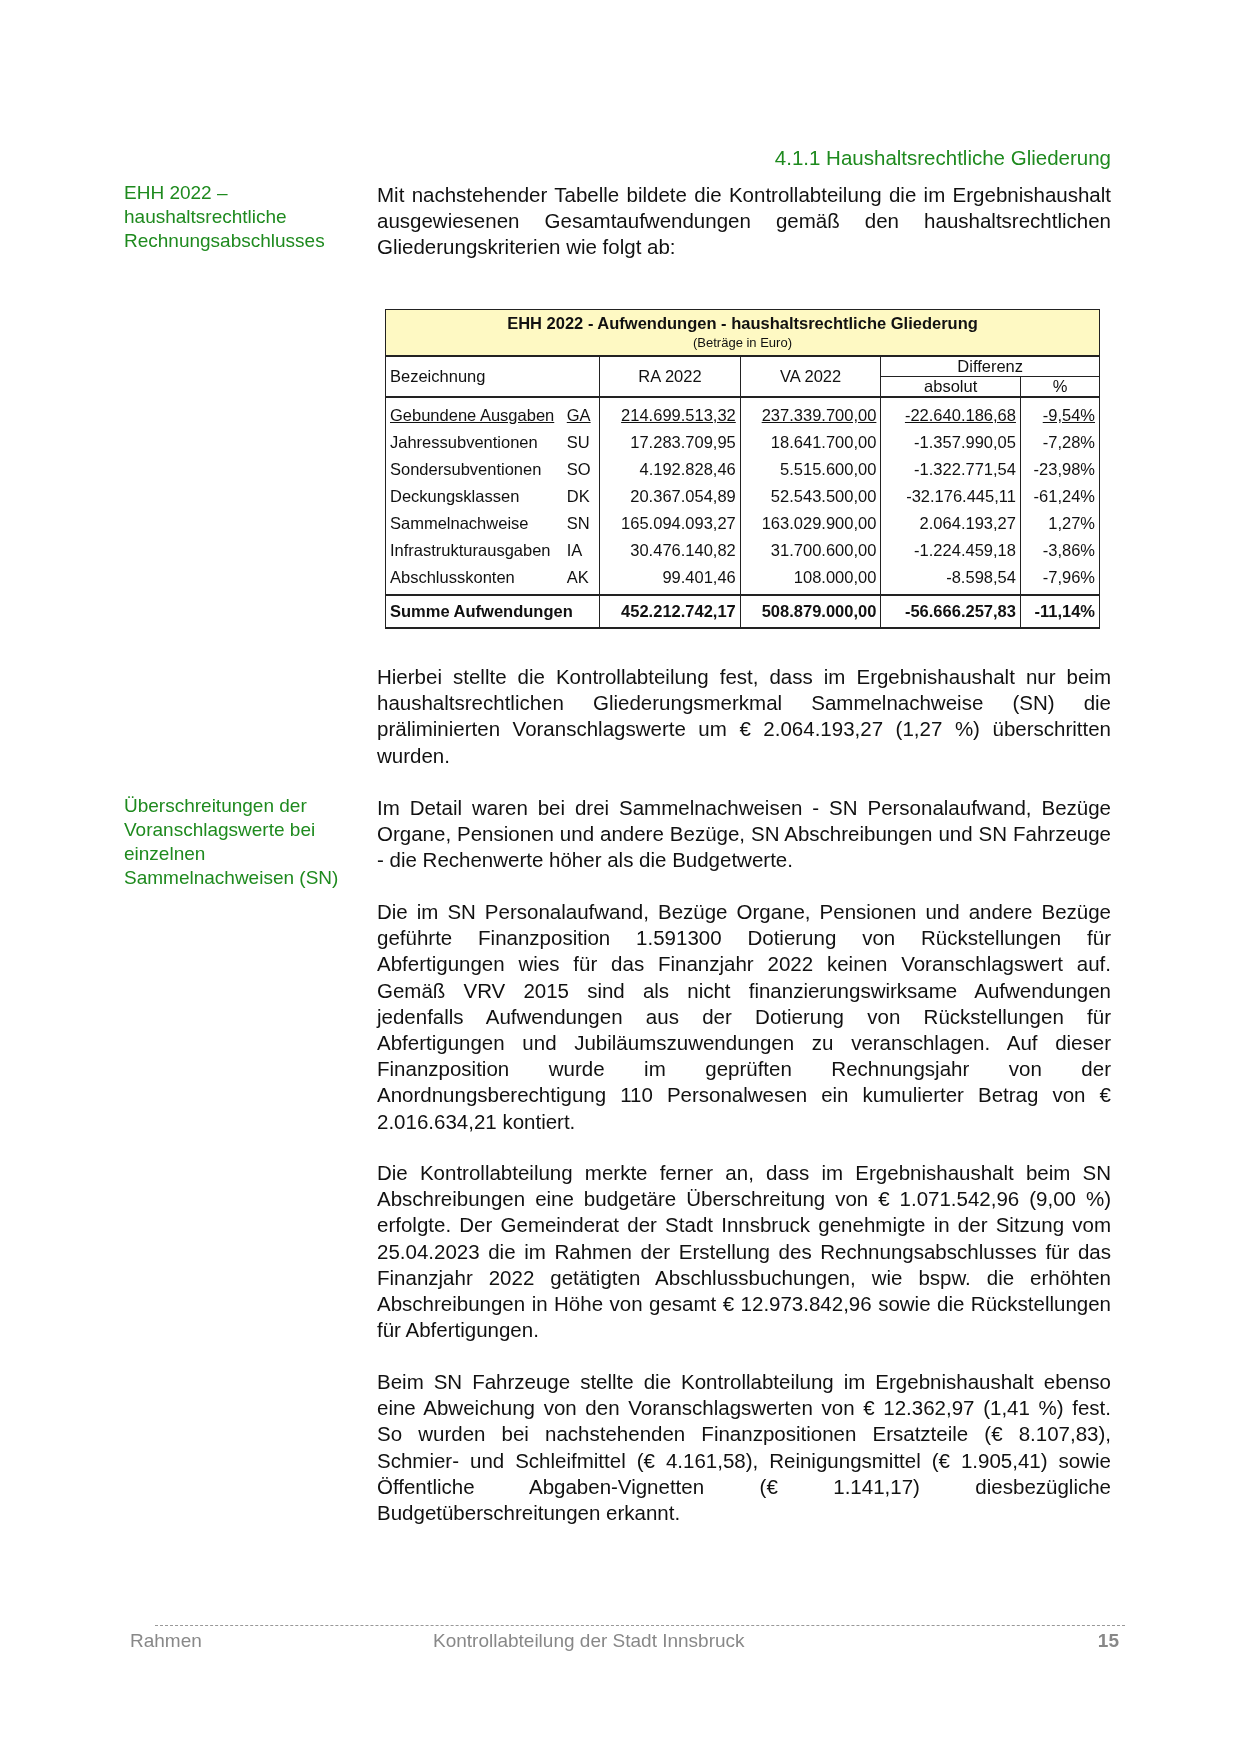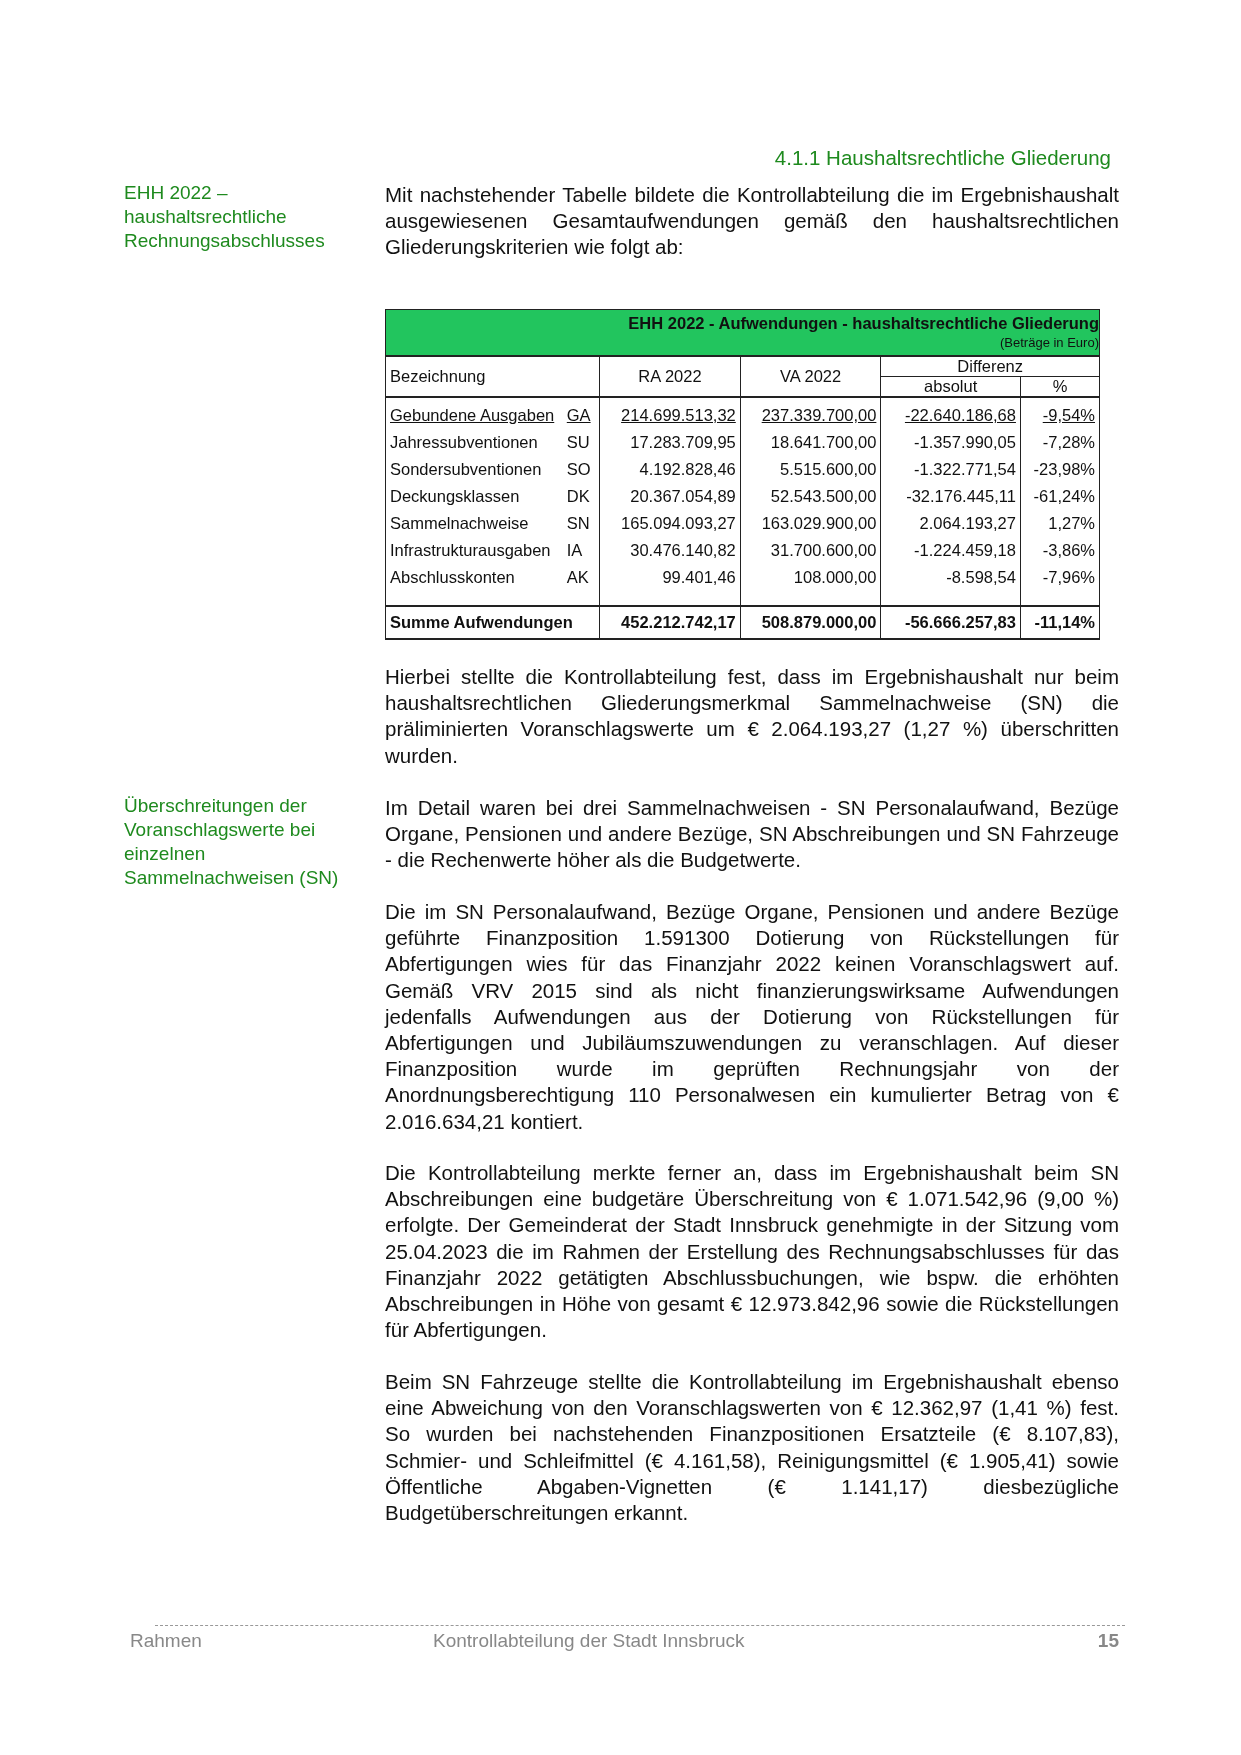--- a/index.html
+++ b/index.html
@@ -1,38 +1,38 @@
 <!DOCTYPE html>
 <html><head>
 <meta charset="utf-8">
 <style>
   html, body { margin:0; padding:0; background:#fff; }
   body { width:1241px; height:1755px; position:relative; overflow:hidden;
          font-family:"Liberation Sans", sans-serif; color:#111; }
   .green { color:#1e8a1e; }
   .heading { position:absolute; right:130px; top:146px; font-size:20.5px; }
   .side { position:absolute; left:124px; width:240px; font-size:19px; line-height:24px; }
-  .body { position:absolute; left:377px; width:734px; font-size:20.5px; line-height:26.2px; text-align:justify;margin-left:8px; }
+  .body { position:absolute; left:377px; width:734px; font-size:20.5px; line-height:26.2px; text-align:justify; }
   .body p { margin:0; }
   .tbl-wrap { position:absolute; left:385px; top:309px; width:715px; }
   table { border-collapse:collapse; width:100%; font-size:16.5px; }
   td { padding:0 4px; white-space:nowrap; height:27px; }
-  .title-cell { background:#22c55e; text-align:right; border:1.5px solid #222; border-bottom:2.5px solid #222; padding:4px 0 5px; }
+  .title-cell { background:#fef9c3; text-align:center; border:1.5px solid #222; border-bottom:2.5px solid #222; padding:4px 0 5px; }
   .t1 { font-weight:bold; font-size:16.5px; }
   .t2 { font-size:13px; margin-top:2px; }
   .hdr td { border:1.5px solid #222; height:19px; }
   .hdr .bz { text-align:left; }
   .hdr .c { text-align:center; }
   .num { text-align:right; border-left:1.5px solid #222; border-right:1.5px solid #222; }
   .lbl { border-left:1.5px solid #222; }
   .code { text-align:left; padding-right:6px; }
   .firstrow td { border-top:2.5px solid #222; padding-top:4px;text-decoration:underline; }
   .sum td { font-weight:bold; border-top:2.5px solid #222; border-bottom:2.5px solid #222; height:31px; }
   .sum .lbl { border-right:1.5px solid #222; }
-  .lastrow td { padding-bottom:14px; }
+  .lastrow td { padding-bottom:3px; }
   .footer-line { position:absolute; left:155px; width:970px; top:1625px; border-top:1.5px dashed #999; }
   .footer { position:absolute; top:1630px; font-size:19px; color:#888; }
 </style>
 </head>
 <body>
 
 <div class="heading green">4.1.1  Haushaltsrechtliche Gliederung</div>
 
 <div class="side green" style="top:181px;">
   <div>EHH 2022 –</div>

